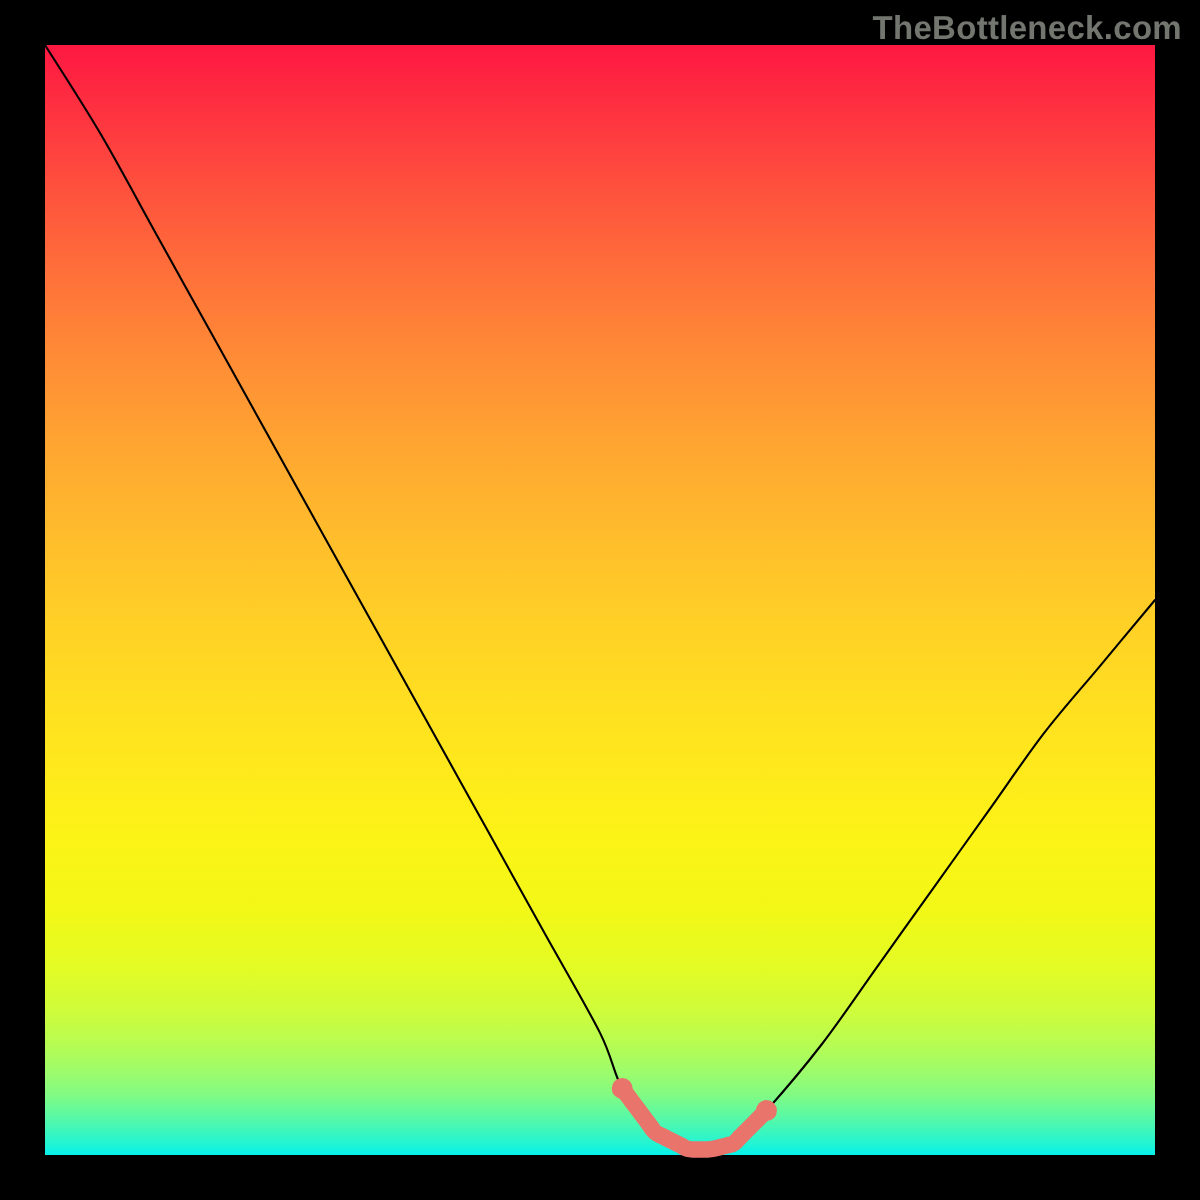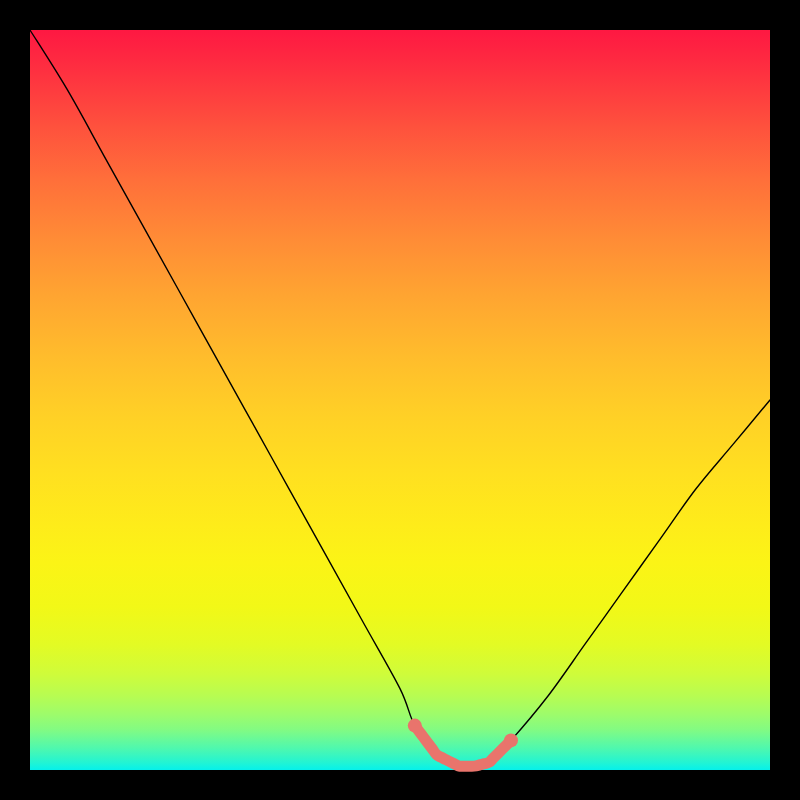--- a/index.html
+++ b/index.html
@@ -73,20 +73,21 @@
     stroke-linecap: round;
   }
   .accent-dot {
     fill: #e9746c;
   }
 </style>
 </head>
 <body>
 
 <div class="container">
+  <div class="attribution">TheBottleneck.com</div>
 
   <div class="plot-frame">
     <div class="gradient-bg"></div>
 
     <svg class="curves" viewBox="0 0 740 740">
       <path id="main-curve" class="curve-main" d="M 0 0 C 6.166666666666667 9.866666666666655 24.666666666666664 38.23333333333325 37 59.19999999999993 C 49.333333333333336 80.16666666666661 61.666666666666664 103.60000000000007 74 125.80000000000007 C 86.33333333333333 148.00000000000009 98.66666666666667 170.2 111 192.39999999999998 C 123.33333333333333 214.59999999999997 135.66666666666666 236.8 148 259 C 160.33333333333334 281.2 172.66666666666666 303.4 185 325.59999999999997 C 197.33333333333334 347.79999999999995 209.66666666666666 370.00000000000006 222 392.20000000000005 C 234.33333333333334 414.40000000000003 246.66666666666666 436.6 259 458.8 C 271.3333333333333 481 283.6666666666667 503.2 296 525.4 C 308.3333333333333 547.6 320.6666666666667 569.8 333 592 C 345.3333333333333 614.2 361.3666666666667 641.3333333333334 370 658.6 C 378.6333333333333 675.8666666666667 378.6333333333333 684.5 384.8 695.6 C 390.9666666666667 706.7 399.6000000000001 718.4166666666667 407.00000000000006 725.2 C 414.40000000000003 731.9833333333333 423.0333333333333 734.4499999999999 429.2 736.3 C 435.3666666666667 738.15 439.06666666666666 736.9166666666666 444 736.3 C 448.93333333333334 735.6833333333333 452.6333333333333 736.9166666666667 458.8 732.6 C 464.9666666666667 728.2833333333333 471.1333333333333 721.5 481 710.4 C 490.8666666666667 699.3 505.6666666666667 682.0333333333333 518 666 C 530.3333333333334 649.9666666666667 542.6666666666666 631.4666666666667 555 614.2 C 567.3333333333334 596.9333333333334 579.6666666666666 579.6666666666666 592 562.4 C 604.3333333333334 545.1333333333333 616.6666666666666 527.8666666666667 629 510.6 C 641.3333333333334 493.33333333333337 653.6666666666666 474.83333333333337 666 458.8 C 678.3333333333334 442.76666666666665 690.6666666666666 429.2 703 414.4 C 715.3333333333334 399.59999999999997 733.8333333333334 377.4 740 370"></path>
       <path id="accent-curve" class="accent" d="M 384.8 695.6 C 385.52878787878785 696.5717171717172 387.7151515151515 699.4868686868688 389.17272727272723 701.4303030303031 C 390.63030303030297 703.3737373737374 392.0878787878787 705.3171717171717 393.5454545454545 707.260606060606 C 395.0030303030303 709.2040404040404 396.4606060606061 711.1474747474748 397.91818181818184 713.0909090909091 C 399.3757575757576 715.0343434343434 400.83333333333337 716.9777777777779 402.2909090909091 718.9212121212122 C 403.74848484848485 720.8646464646465 405.20606060606065 723.3686868686868 406.6636363636364 724.7515151515152 C 408.1212121212121 726.1343434343435 409.57878787878786 726.4426767676769 411.0363636363636 727.2181818181818 C 412.49393939393934 727.9936868686868 413.9515151515152 728.6757575757575 415.40909090909093 729.4045454545454 C 416.8666666666667 730.1333333333333 418.3242424242424 730.8621212121212 419.78181818181815 731.5909090909091 C 421.2393939393939 732.319696969697 422.69696969696975 733.0484848484848 424.1545454545455 733.7772727272727 C 425.6121212121212 734.5060606060606 427.069696969697 735.5431818181819 428.52727272727276 735.9636363636364 C 429.9848484848485 736.3840909090909 431.44242424242424 736.2439393939394 432.9 736.3 C 434.3575757575757 736.3560606060605 435.81515151515157 736.3 437.2727272727273 736.3 C 438.73030303030305 736.3 440.1878787878788 736.3840909090909 441.6454545454545 736.3 C 443.10303030303027 736.215909090909 444.5606060606061 736.0617424242423 446.01818181818186 735.7954545454545 C 447.4757575757576 735.5291666666667 448.93333333333334 735.0666666666667 450.3909090909091 734.7022727272728 C 451.8484848484848 734.3378787878788 453.30606060606056 734.0155303030303 454.76363636363635 733.6090909090909 C 456.22121212121215 733.2026515151515 457.67878787878794 733.2166666666667 459.1363636363637 732.2636363636364 C 460.5939393939394 731.310606060606 462.0515151515152 729.3484848484849 463.50909090909096 727.8909090909091 C 464.9666666666667 726.4333333333333 466.4242424242425 724.9757575757576 467.88181818181823 723.5181818181818 C 469.339393939394 722.060606060606 470.7969696969697 720.6030303030303 472.25454545454545 719.1454545454545 C 473.7121212121212 717.6878787878787 475.16969696969693 716.230303030303 476.62727272727267 714.7727272727273 C 478.0848484848484 713.3151515151515 480.2712121212121 711.1287878787879 481 710.4"></path>
       <circle id="accent-dot-left" class="accent-dot" r="7" cx="384.8" cy="695.6"></circle>
       <circle id="accent-dot-right" class="accent-dot" r="7" cx="481" cy="710.4"></circle>
     </svg>

